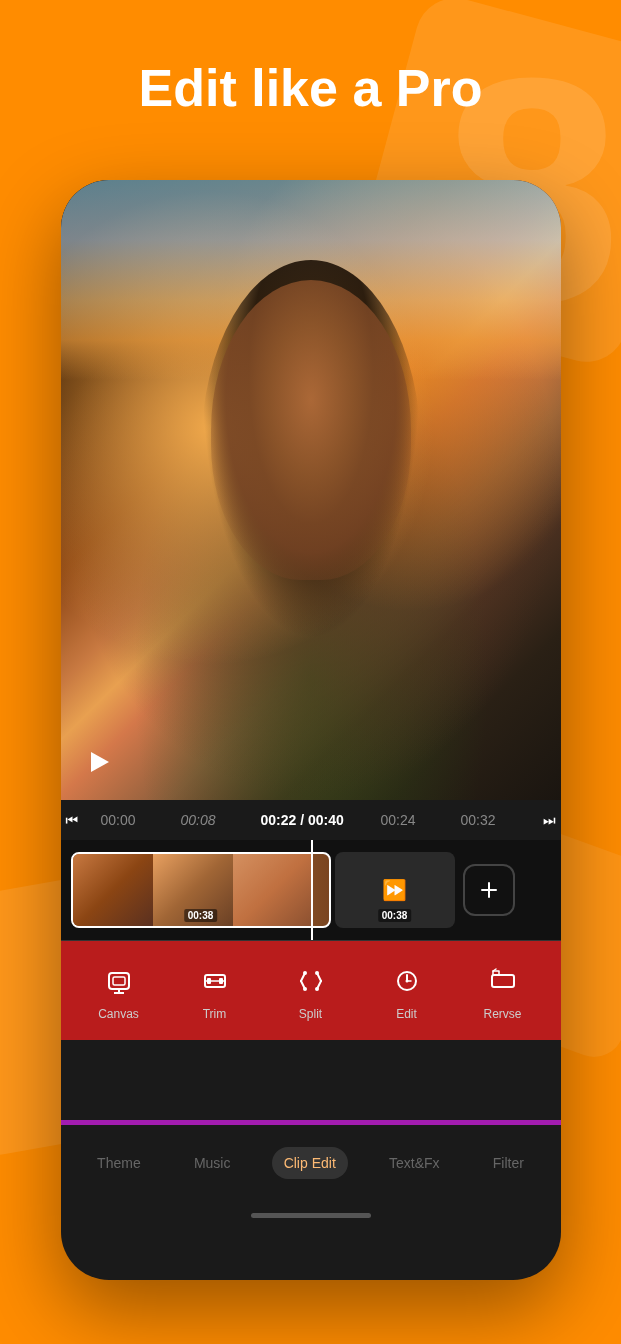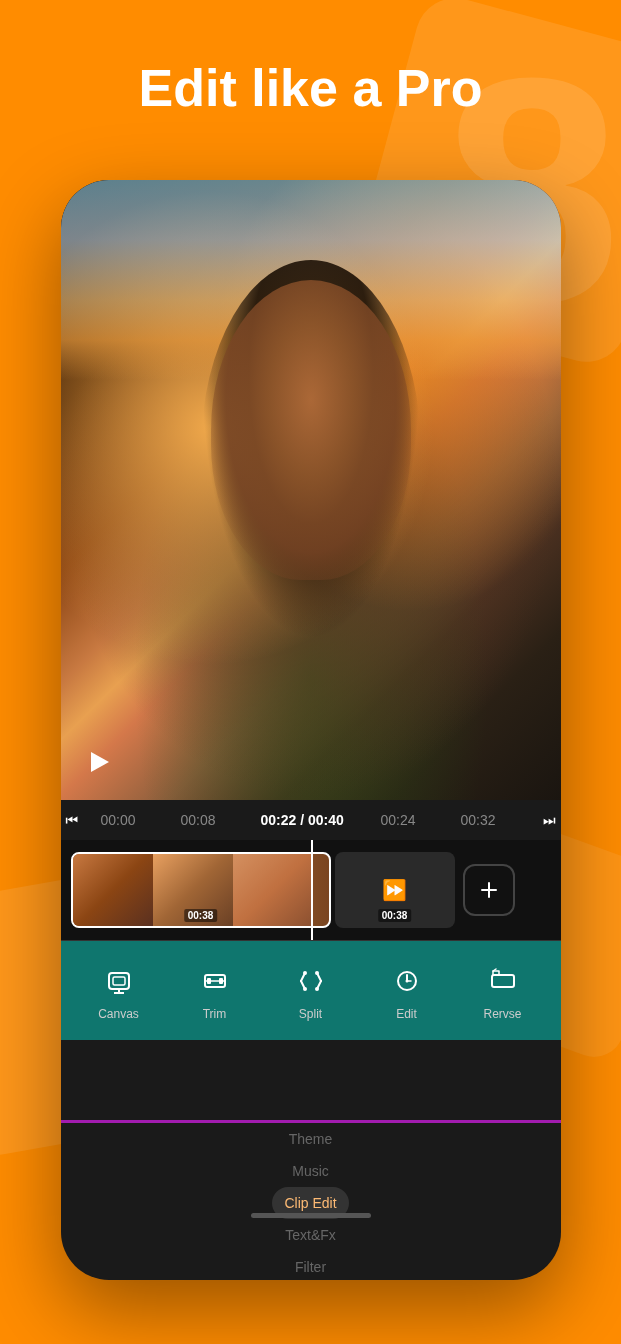--- a/index.html
+++ b/index.html
@@ -328,21 +328,21 @@
       left: 50%;
       width: 2px;
       background: white;
       z-index: 10;
     }
 
     
     .edit-toolbar {
       width: 100%;
       height: 100px;
-      background: #0f766e;
+      background: #b91c1c;
       display: flex;
       align-items: center;
       justify-content: space-between;
       padding: 0 10px;
       border-top: 1px solid #333;
     }
 
     .tool-item {
       display: flex;
       flex-direction: column;
@@ -375,22 +375,21 @@
 
     
     .bottom-nav {
       width: 100%;
       height: 80px;
       background: #1a1a1a;
       display: flex;
       align-items: center;
       justify-content: space-around;
       padding: 0 10px;
-      border-top: 3px solid #a21caf;
-      flex-direction: column;
+      border-top: 5px solid #a21caf;
     }
 
     .nav-item {
       color: #666;
       font-size: 14px;
       font-weight: 500;
       padding: 8px 12px;
       border-radius: 20px;
       cursor: pointer;
     }
@@ -438,21 +437,21 @@
 
     <div class="play-button">
       <div class="play-triangle"></div>
     </div>
   </div>
 
   <div class="timeline-ruler">
     <span class="ruler-arrow-left">⏮</span>
     <div class="ruler-marks">
       <span class="ruler-mark" style="left: 30px;">00:00</span>
-      <span class="ruler-mark" style="left: 110px;">00:08</span>
+      <span class="ruler-mark" style="left: 110px; font-style: italic;">00:08</span>
       <span class="ruler-mark current" style="left: 190px;">00:22 / 00:40</span>
       <span class="ruler-mark" style="left: 310px;">00:24</span>
       <span class="ruler-mark" style="left: 390px;">00:32</span>
     </div>
     <span class="ruler-arrow-right">⏭</span>
   </div>
 
   <div class="clip-timeline">
 
     <div class="clip-item selected clip-1">

